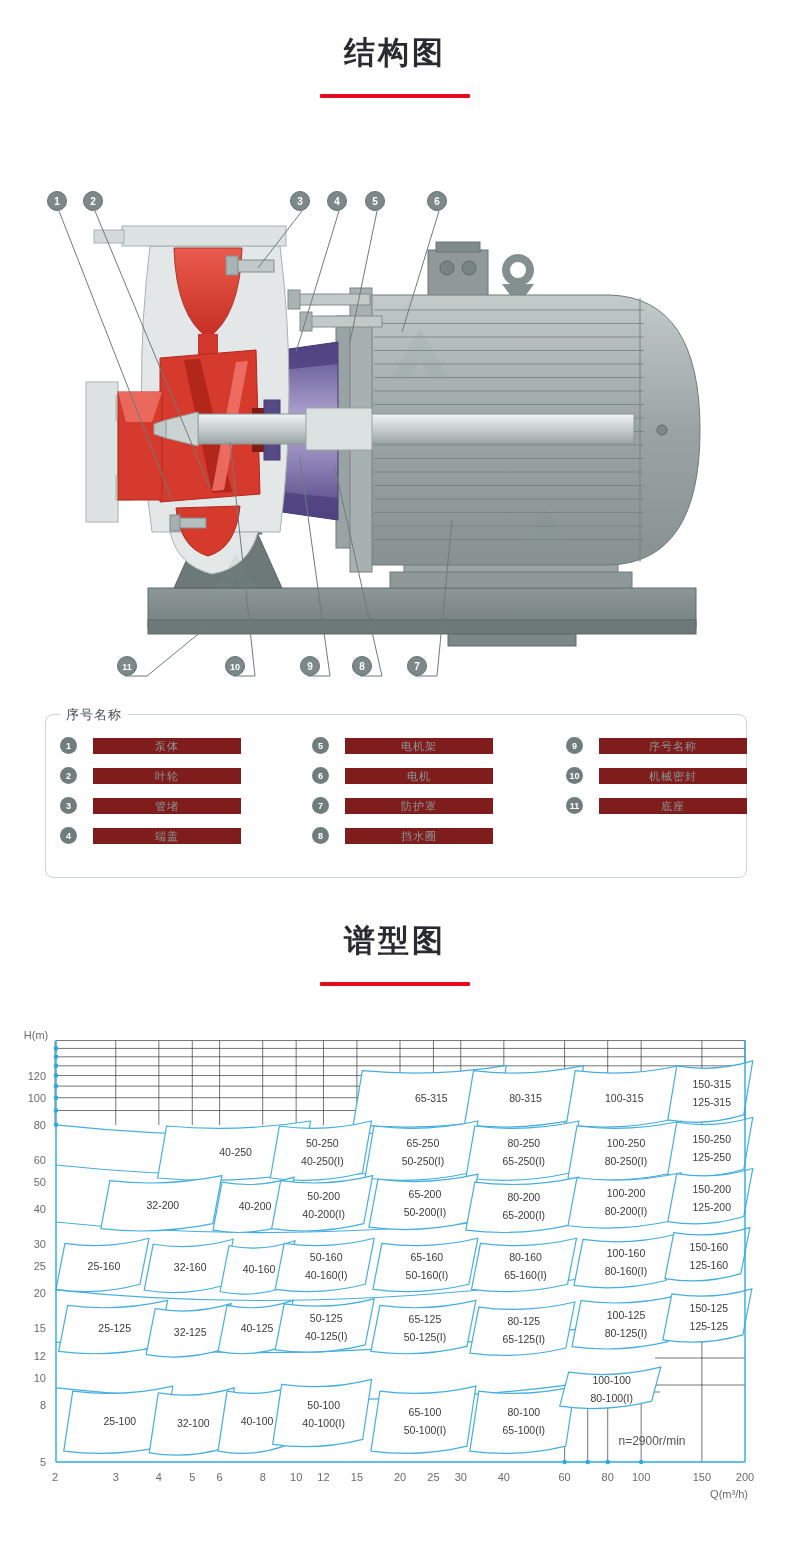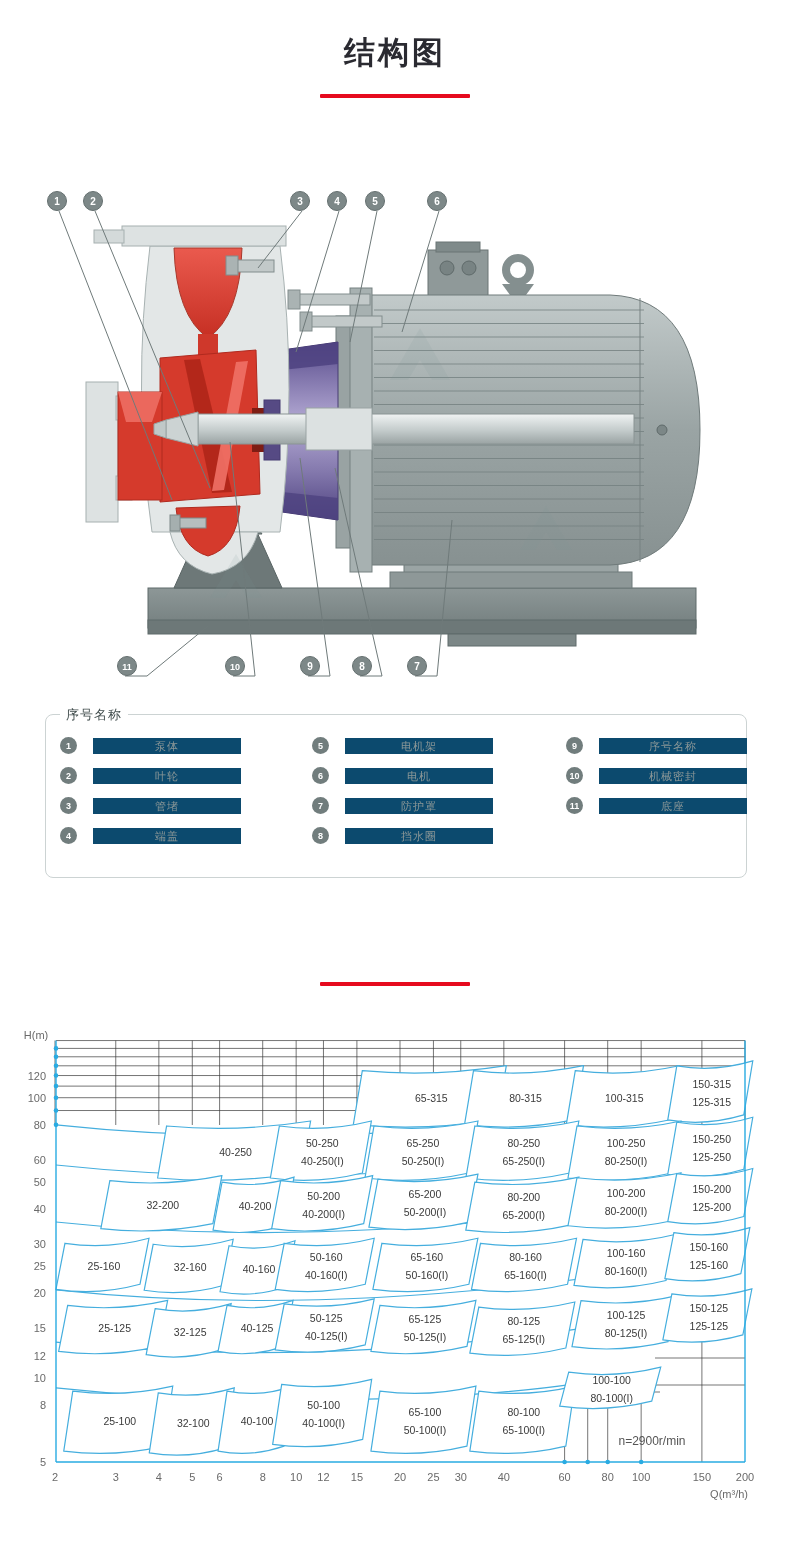--- a/index.html
+++ b/index.html
@@ -13,21 +13,21 @@
   .legend-panel{position:absolute;left:45px;top:714px;width:700px;height:162px;
                 border:1px solid #ccd3d3;border-radius:8px;}
   .legend-title{position:absolute;top:-9px;left:14px;background:#fff;padding:0 6px;
                 font-size:13px;font-weight:normal;color:#414d4d;letter-spacing:1px;}
   .legend-col{position:absolute;top:22px;}
   .legend-col.c1{left:14px;} .legend-col.c2{left:266px;} .legend-col.c3{left:520px;}
   .legend-item{display:flex;align-items:center;margin-bottom:13px;height:17px;}
   .legend-num{width:17px;height:17px;border-radius:50%;background:#717d7d;color:#fff;
               font-size:9px;font-weight:bold;display:flex;align-items:center;
               justify-content:center;flex:0 0 17px;}
-  .legend-bar{width:148px;height:16px;background:#0c4a6e;margin-left:16px;
+  .legend-bar{width:148px;height:16px;background:#7f1d1d;margin-left:16px;
               font-size:11px;color:#8b9797;text-align:center;line-height:16px;
               letter-spacing:1px;}
   svg text{font-family:"Liberation Sans","DejaVu Sans",sans-serif;}
 </style>
 </head>
 <body>
 
 <div class="page">
 
   <div class="sec-title" style="top:32px">结构图</div>
@@ -257,20 +257,21 @@
           <span class="legend-num">10</span>
           <span class="legend-bar">机械密封</span>
         </div>
         <div class="legend-item">
           <span class="legend-num">11</span>
           <span class="legend-bar">底座</span>
         </div>
       </div>
   </div>
 
+  <div class="sec-title" style="top:920px">谱型图</div>
   <div class="title-bar" style="top:982px"></div>
 
   <svg id="chart-svg" width="790" height="520" viewBox="0 0 790 520" style="position:absolute;left:0;top:1025px">
       <g stroke="#3a3a3a" stroke-width="0.7">
         <line x1="56" y1="15.558006070426245" x2="745" y2="15.558006070426245"></line>
         <line x1="56" y1="23.40604867849447" x2="745" y2="23.40604867849447"></line>
         <line x1="56" y1="31.79575122417873" x2="745" y2="31.79575122417873"></line>
         <line x1="56" y1="40.807462568171104" x2="745" y2="40.807462568171104"></line>
         <line x1="56" y1="50.54085232075022" x2="745" y2="50.54085232075022"></line>
         <line x1="56" y1="61.12164936978229" x2="745" y2="61.12164936978229"></line>

